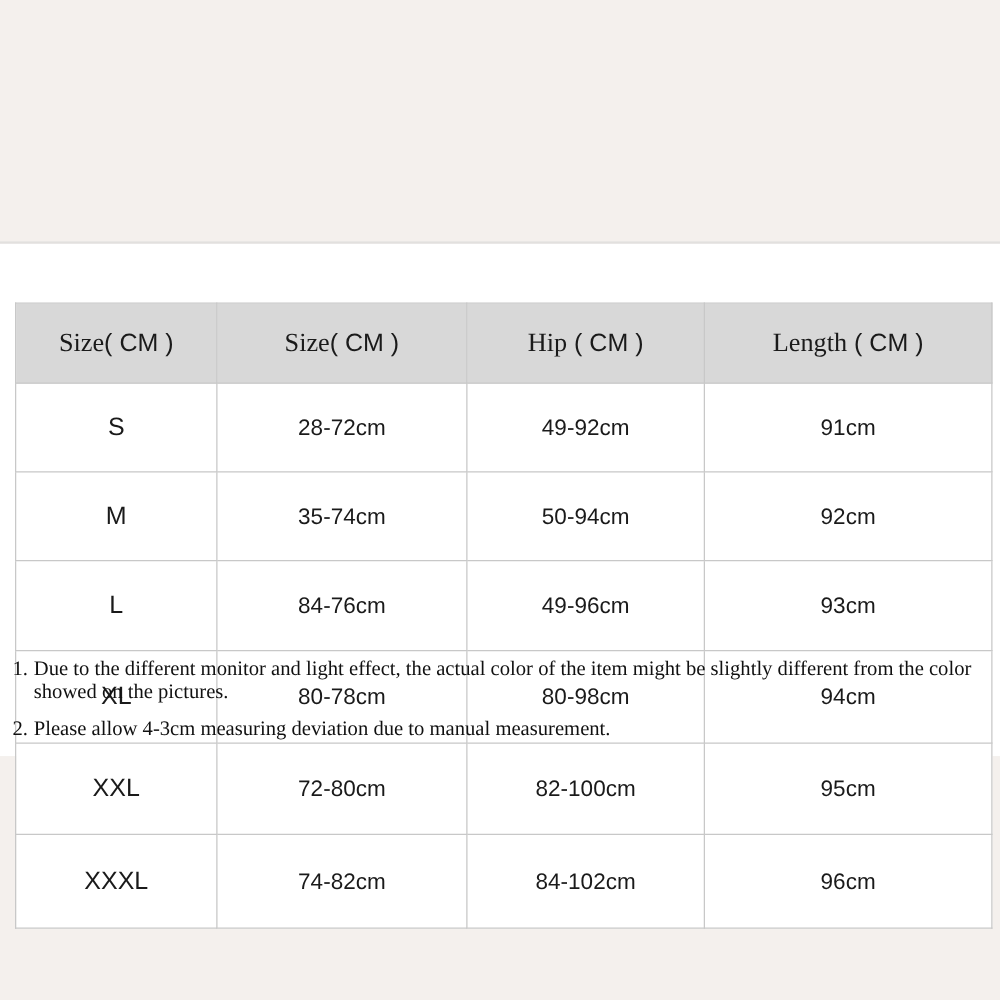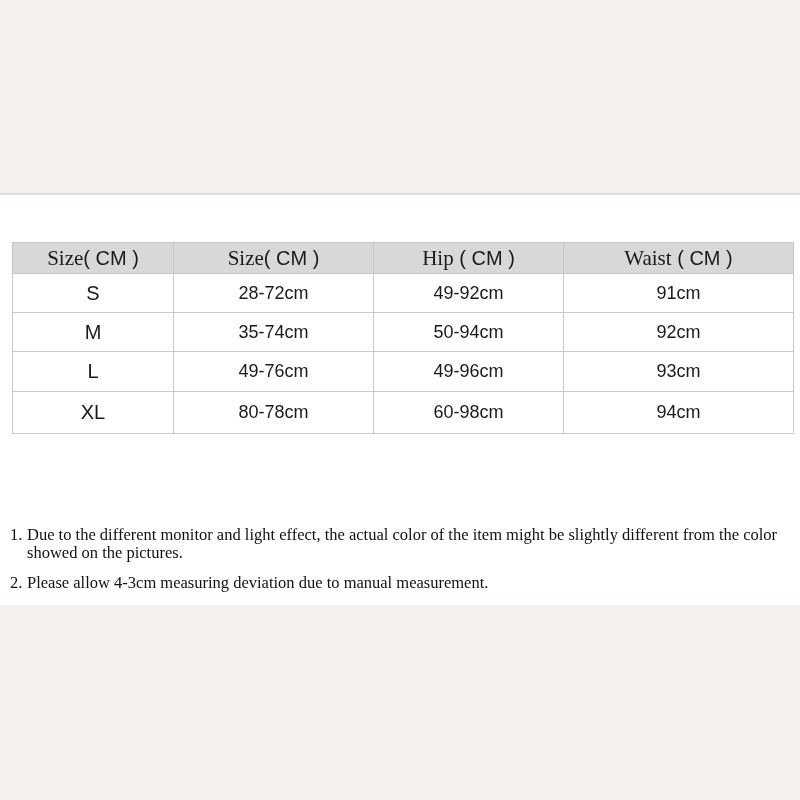--- a/index.html
+++ b/index.html
@@ -45,21 +45,21 @@
     border-collapse: collapse;
     table-layout: fixed;
   }
   .size-table col.c1 { width: 161px; }
   .size-table col.c2 { width: 200px; }
   .size-table col.c3 { width: 190px; }
   .size-table col.c4 { width: 230px; }
   .size-table th, .size-table td {
     border: 1.5px solid #c8c8c8;
     text-align: center;
-    padding: 0;
+    padding: 16px;
     color: #1a1a1a;
   }
   .size-table th {
     background: #d8d8d8;
     height: 30px;
     font-family: "Liberation Serif", "DejaVu Serif", serif;
     font-weight: normal;
     font-size: 21px;
     line-height: 30px;
   }
@@ -117,47 +117,59 @@
     <col class="c1">
       <col class="c2">
       <col class="c3">
       <col class="c4">
   </colgroup>
   <thead>
     <tr>
       <th><span>Size</span><span class="unit">( CM )</span></th>
       <th><span>Size</span><span class="unit">( CM )</span></th>
       <th><span>Hip</span><span class="unit"> ( CM )</span></th>
-      <th><span>Waist</span><span class="unit"> ( CM )</span></th>
+      <th><span>Length</span><span class="unit"> ( CM )</span></th>
     </tr>
   </thead>
   <tbody>
     <tr class="r1">
       <td class="size-cell">S</td>
       <td>28-72cm</td>
       <td>49-92cm</td>
       <td>91cm</td>
     </tr>
     <tr class="r2">
       <td class="size-cell">M</td>
       <td>35-74cm</td>
       <td>50-94cm</td>
       <td>92cm</td>
     </tr>
     <tr class="r3">
       <td class="size-cell">L</td>
-      <td>49-76cm</td>
+      <td>84-76cm</td>
       <td>49-96cm</td>
       <td>93cm</td>
     </tr>
     <tr class="r4">
       <td class="size-cell">XL</td>
       <td>80-78cm</td>
-      <td>60-98cm</td>
+      <td>80-98cm</td>
       <td>94cm</td>
+    </tr>
+    <tr class="r5">
+      <td class="size-cell">XXL</td>
+      <td>72-80cm</td>
+      <td>82-100cm</td>
+      <td>95cm</td>
+    </tr>
+    <tr class="r6">
+      <td class="size-cell">XXXL</td>
+      <td>74-82cm</td>
+      <td>84-102cm</td>
+      <td>96cm</td>
     </tr>
   </tbody>
 </table>
 
 <div class="notes">
   <div class="note">
     <span class="num">1.</span>
     <span class="txt">Due to the different monitor and light effect, the actual color of the item might be slightly different from the color showed on the pictures.</span>
   </div>
   <div class="note">

